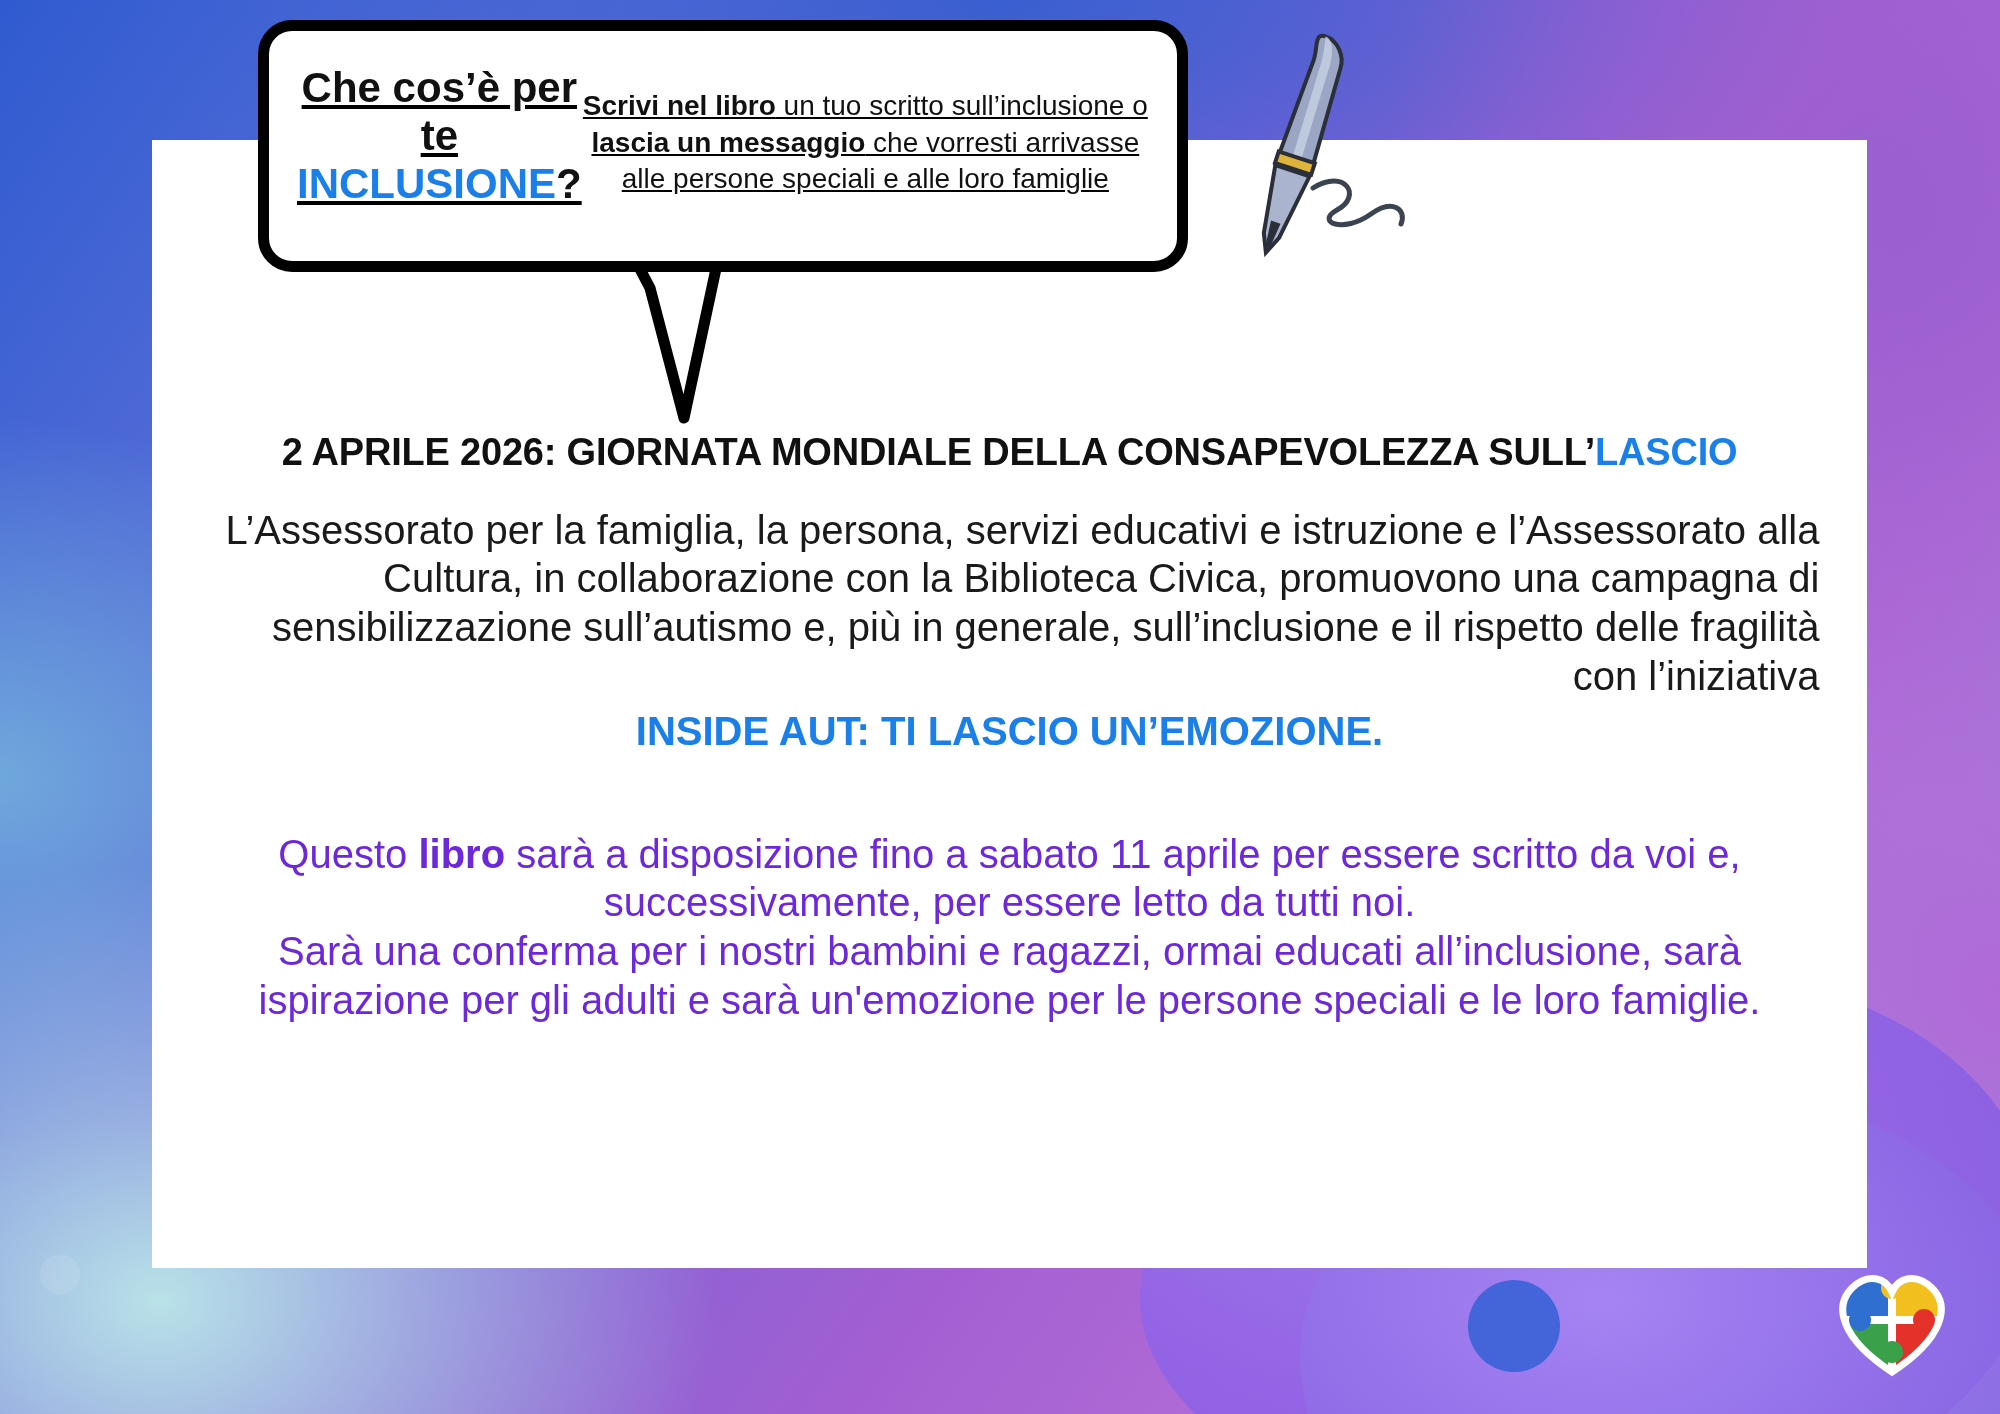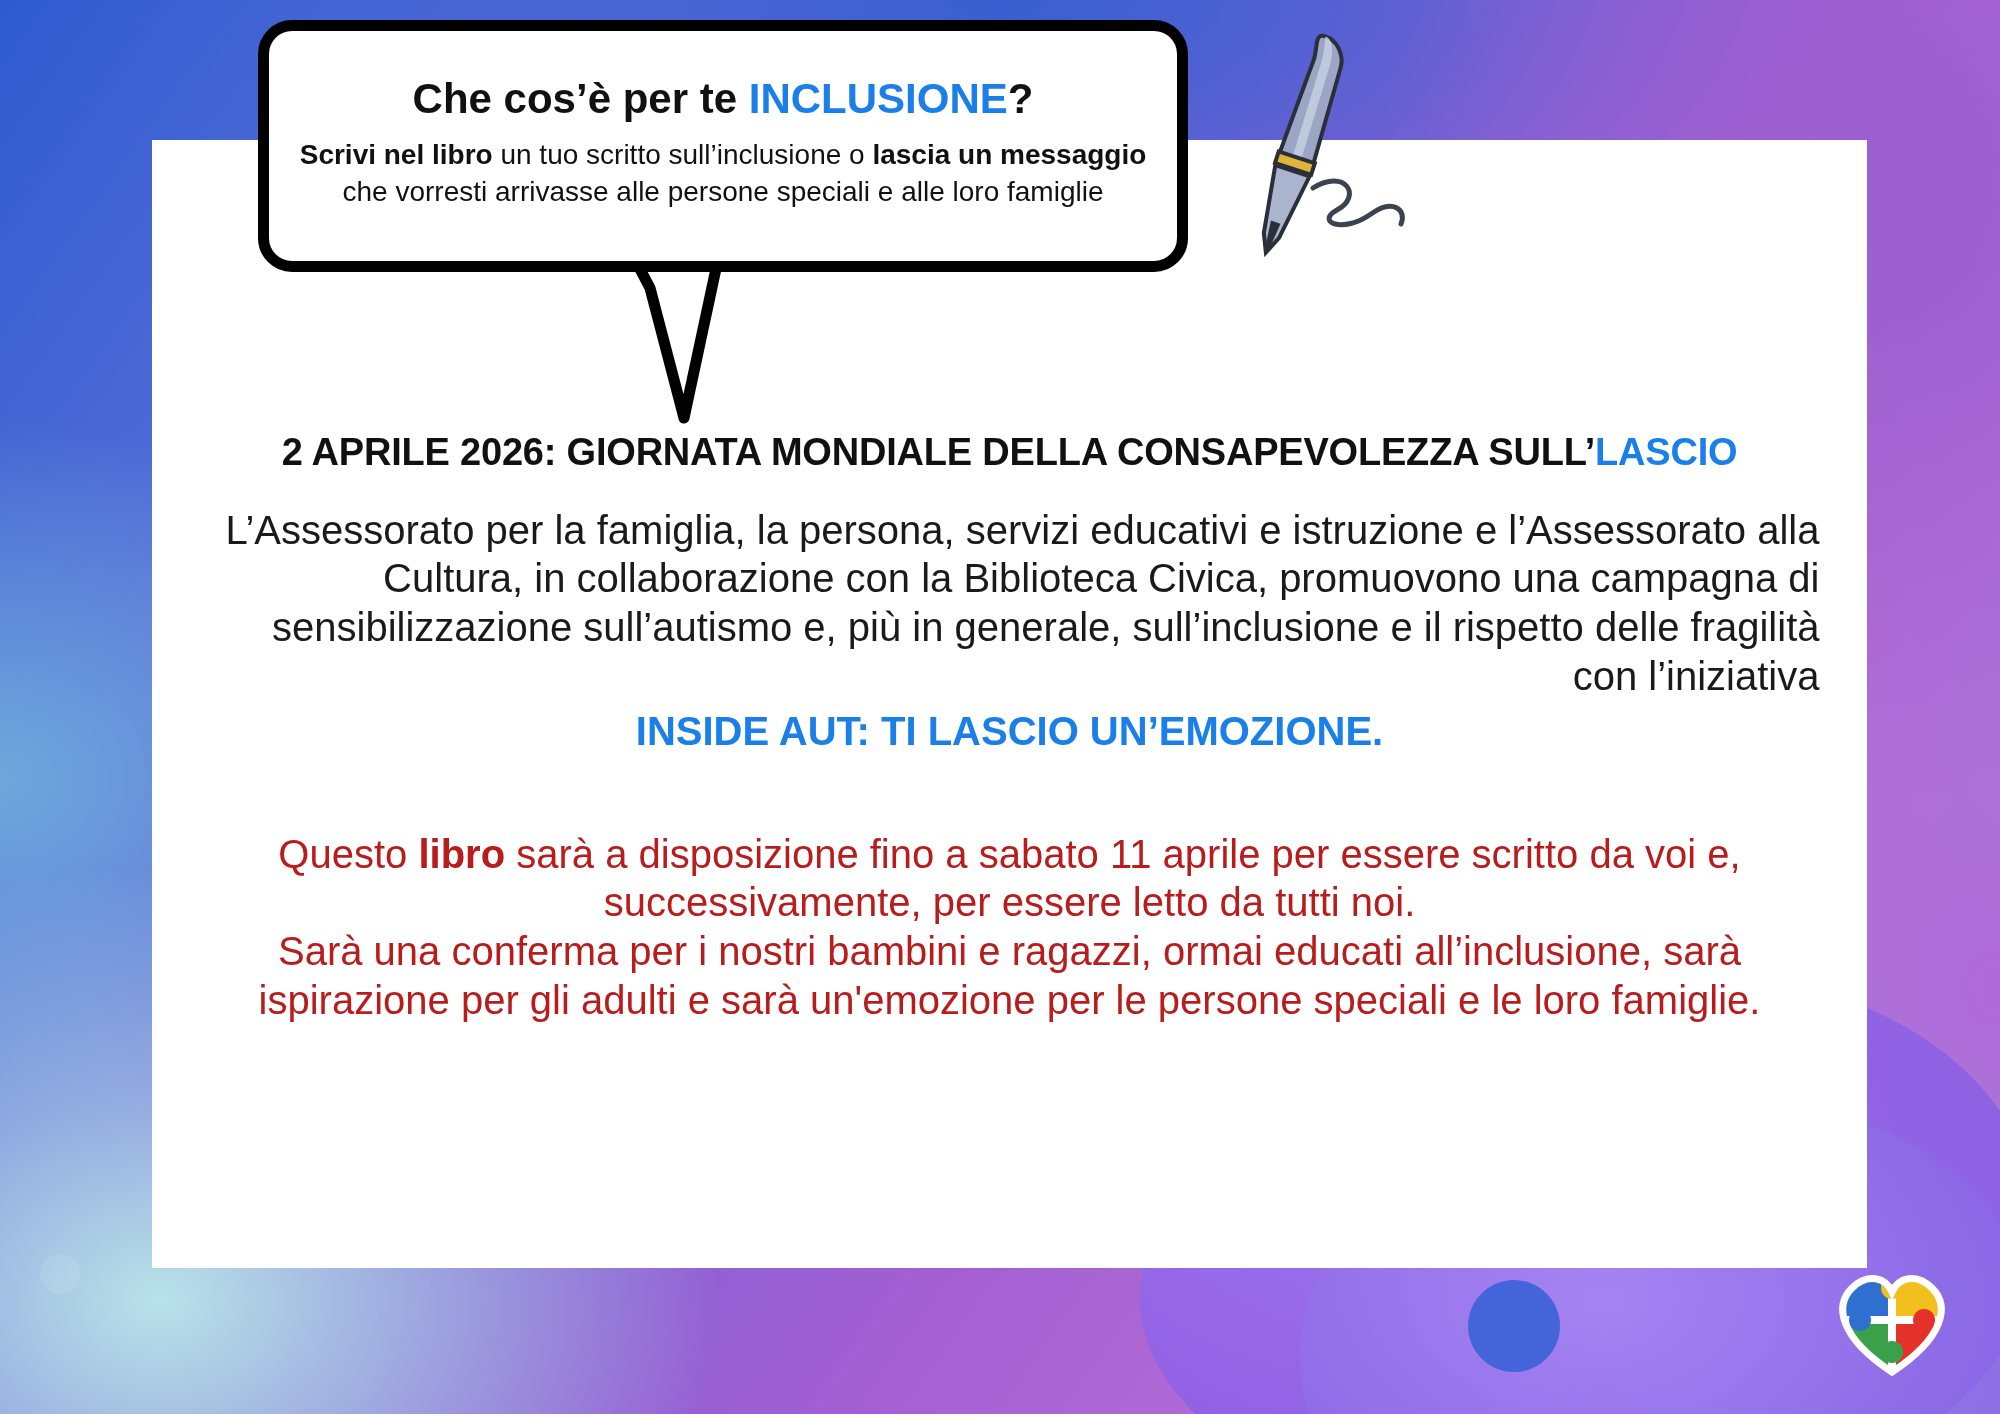--- a/index.html
+++ b/index.html
@@ -119,45 +119,46 @@
     font-size: 40px;
     font-weight: bold;
     color: #1a7fe8;
     line-height: 1.22;
   }
 
   .body-para2 {
     margin-top: 74px;
     font-size: 40px;
     line-height: 1.22;
-    color: #b91c1c;
+    color: #6d28d9;
     max-width: 1600px;
     margin-left: auto;
     margin-right: auto;
   }
 
   b, strong { font-weight: bold; }
 
   
   .bubble {
     position: absolute;
     left: 258px;
     top: 20px;
     width: 930px;
     height: 252px;
     background: #ffffff;
     border: 11px solid #000000;
     border-radius: 34px;
     z-index: 6;
     box-sizing: border-box;
     display: flex;
-    flex-direction: column;
+    flex-direction: row;
     align-items: center;
     justify-content: center;
     padding: 10px 28px 16px 28px;
+    text-decoration: underline;
   }
   .bubble-title {
     font-size: 42px;
     font-weight: bold;
     color: #111111;
     margin-bottom: 14px;
     text-align: center;
   }
   .bubble-title .accent { color: #1a7fe8; }
   .bubble-sub {

